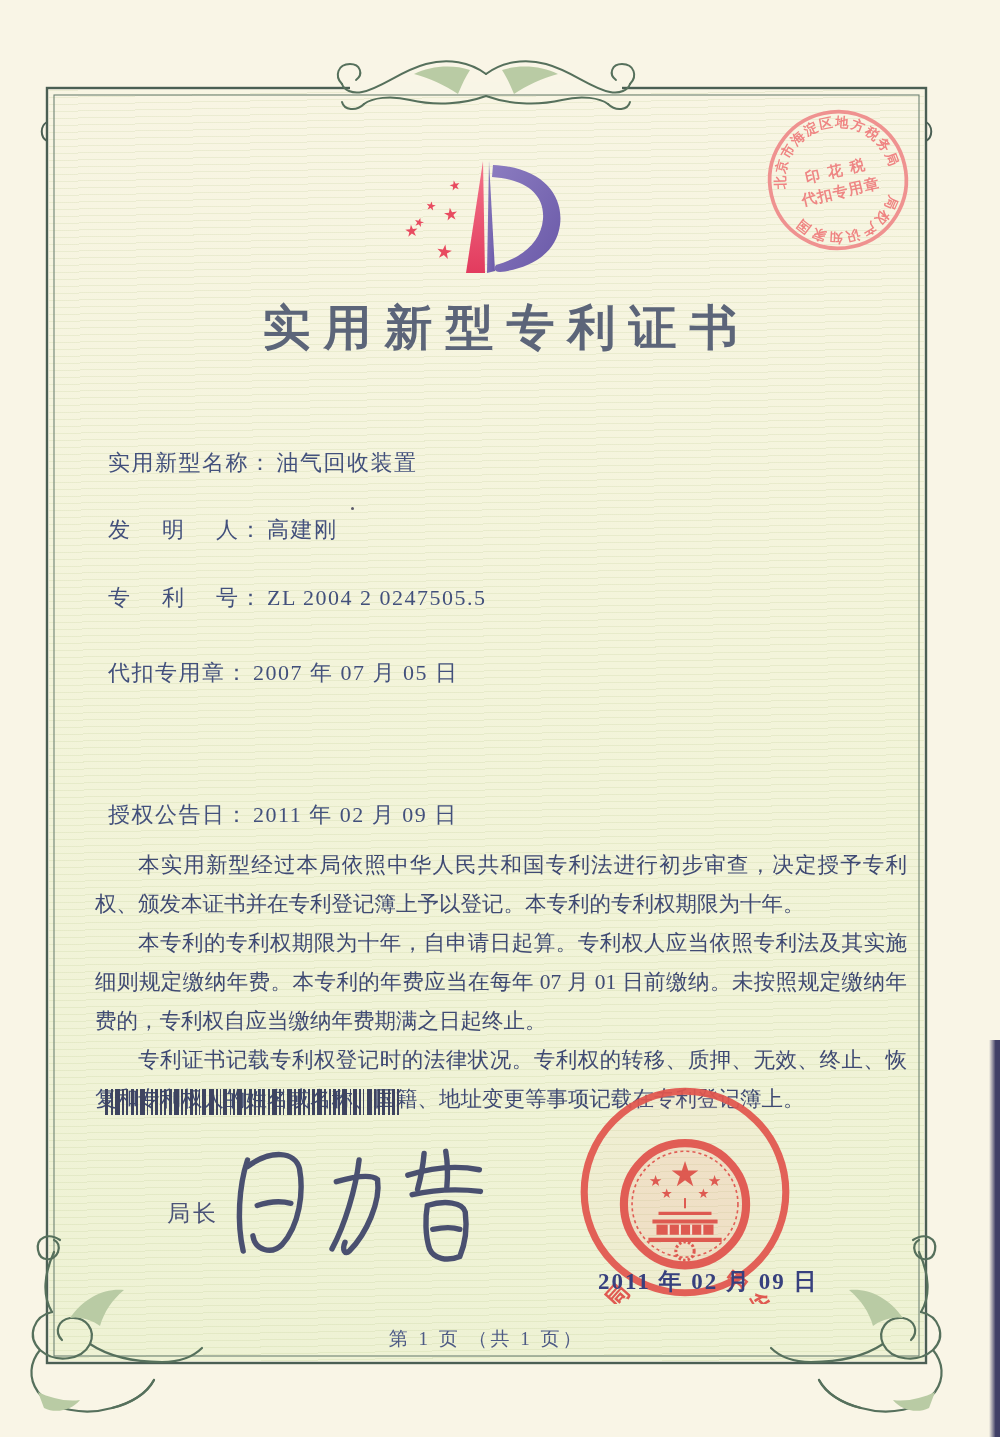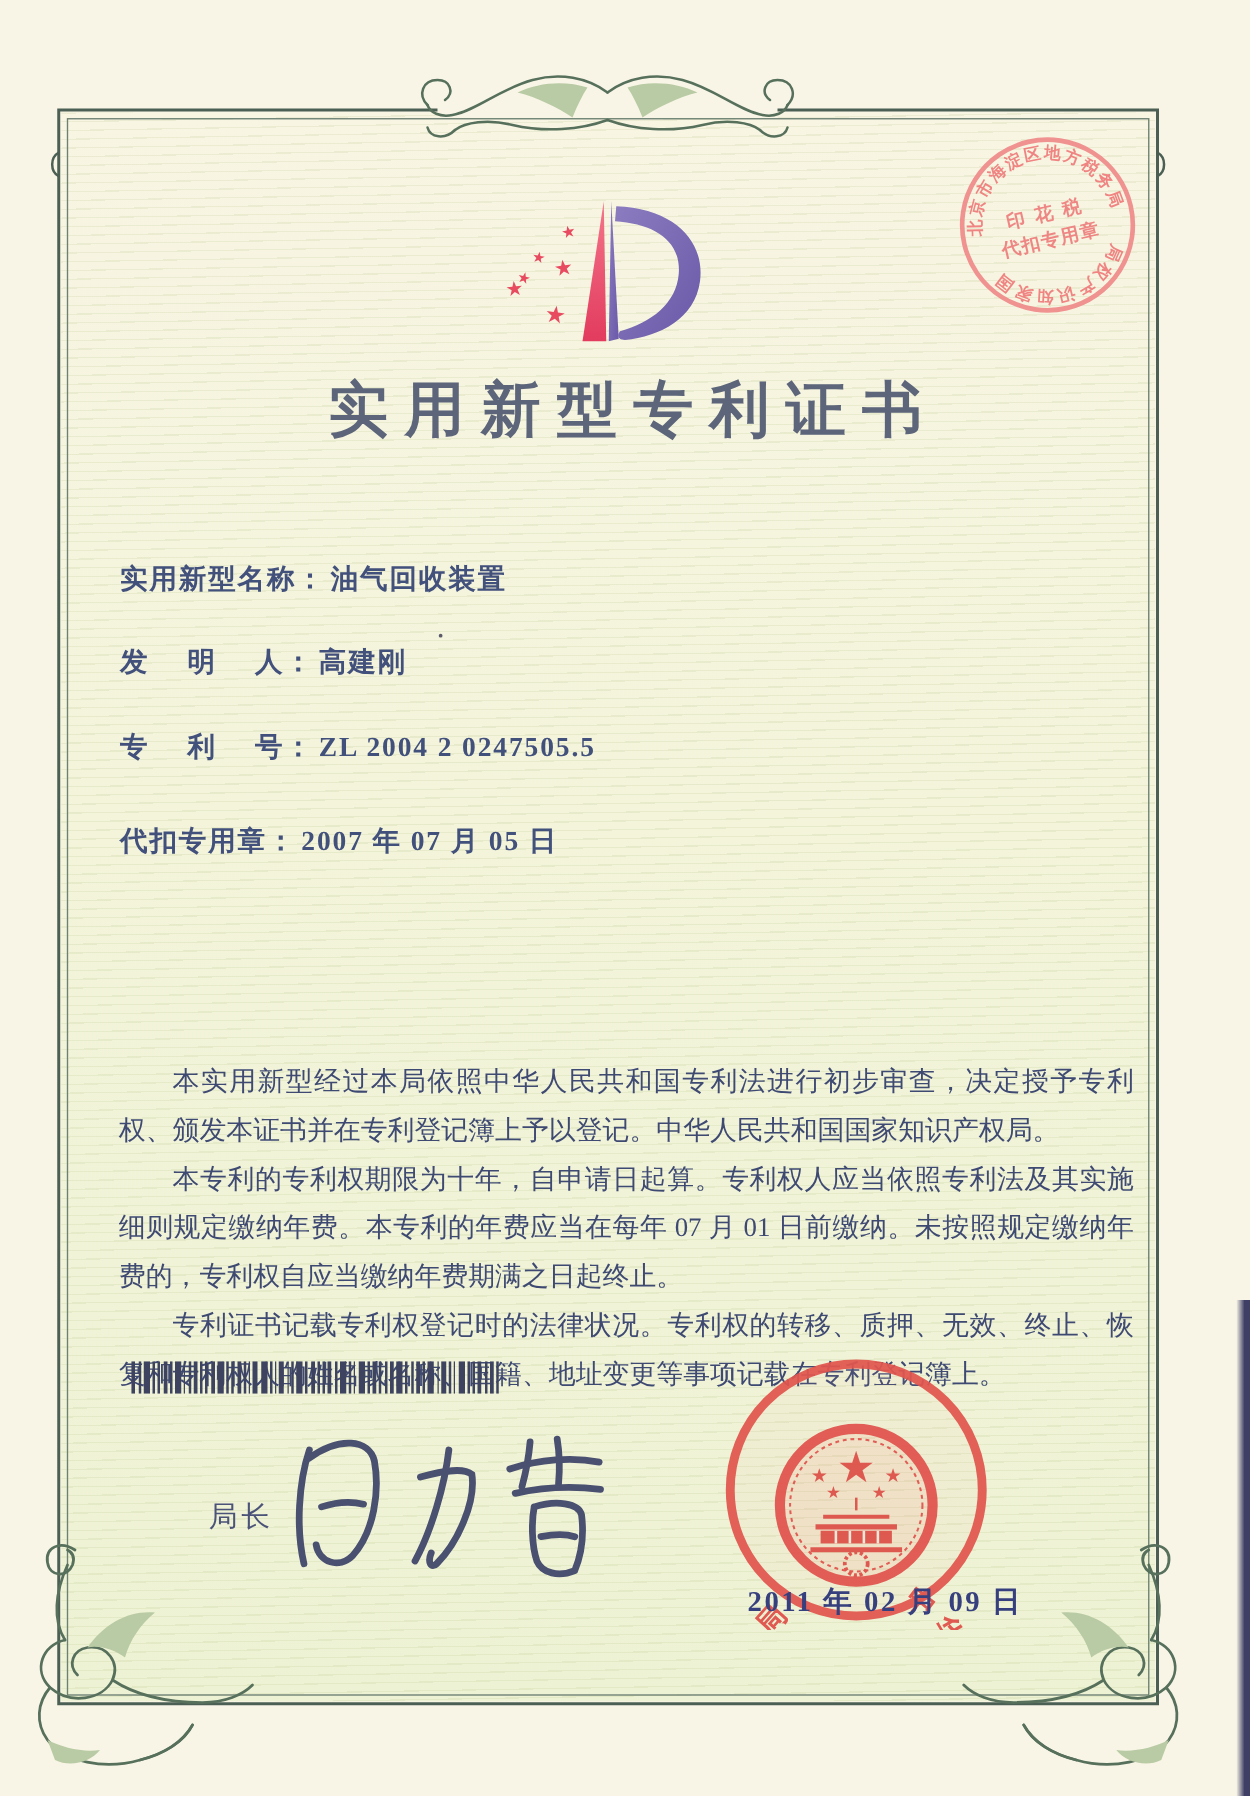--- a/index.html
+++ b/index.html
@@ -26,22 +26,22 @@
   .logo svg{width:180px;height:140px;}
   
   .tax-stamp{position:absolute;left:758px;top:100px;width:160px;height:160px;transform:rotate(-13deg);opacity:.92;}
   .tax-stamp svg{width:160px;height:160px;}
   .title{
     position:absolute;left:0;top:296px;width:1000px;margin:0;
     text-align:center;font-size:48px;font-weight:600;color:#5c6579;
     letter-spacing:13px;text-indent:13px;
   }
   .field-row{
-    position:absolute;left:96px;width:760px;height:30px;
-    font-size:22px;color:#42507c;letter-spacing:1.5px;white-space:nowrap;font-weight:bold;
+    position:absolute;left:108px;width:760px;height:30px;
+    font-size:22px;color:#42507c;letter-spacing:1.5px;white-space:nowrap;
   }
   .field-row .val{margin-left:4px;}
   .paragraphs{
     position:absolute;left:95px;top:846px;width:812px;
     font-size:21.5px;line-height:39px;color:#3f4a73;text-align:justify;
   }
   .paragraphs p{margin:0;text-indent:2em;}
   .barcode{
     position:absolute;left:105px;top:1089px;width:302px;height:26px;
     display:flex;align-items:stretch;overflow:hidden;
@@ -164,25 +164,28 @@
   </div>
   <div class="field-row" style="top:515px">
     <span>发　 明　 人：</span><span class="val">高建刚</span>
   </div>
   <div class="field-row" style="top:583px">
     <span>专　 利　 号：</span><span class="val">ZL 2004 2 0247505.5</span>
   </div>
   <div class="field-row" style="top:658px">
     <span>代扣专用章：</span><span class="val">2007 年 07 月 05 日</span>
   </div>
+  <div class="field-row" style="top:800px">
+    <span>授权公告日：</span><span class="val">2011 年 02 月 09 日</span>
+  </div>
 
   <div class="speck"></div>
 
   <div class="paragraphs">
-    <p>本实用新型经过本局依照中华人民共和国专利法进行初步审查，决定授予专利权、颁发本证书并在专利登记簿上予以登记。中华人民共和国国家知识产权局。</p>
+    <p>本实用新型经过本局依照中华人民共和国专利法进行初步审查，决定授予专利权、颁发本证书并在专利登记簿上予以登记。本专利的专利权期限为十年。</p>
     <p>本专利的专利权期限为十年，自申请日起算。专利权人应当依照专利法及其实施细则规定缴纳年费。本专利的年费应当在每年 07 月 01 日前缴纳。未按照规定缴纳年费的，专利权自应当缴纳年费期满之日起终止。</p>
     <p>专利证书记载专利权登记时的法律状况。专利权的转移、质押、无效、终止、恢复和专利权人的姓名或名称、国籍、地址变更等事项记载在专利登记簿上。</p>
   </div>
 
   <div class="barcode" id="barcode">
       <div class="bar" style="width: 3.4px; margin-right: 3px;"></div>
       <div class="bar" style="width: 1.7px; margin-right: 2px;"></div>
       <div class="bar" style="width: 5.1px; margin-right: 2px;"></div>
       <div class="bar" style="width: 1.7px; margin-right: 2px;"></div>
       <div class="bar" style="width: 1.7px; margin-right: 3px;"></div>
@@ -295,15 +298,16 @@
           </g>
           <path d="M74,157 L146,157" stroke-width="4" fill="none"></path>
           <circle cx="110" cy="168" r="9" fill="none" stroke-width="3" stroke-dasharray="2.5 2"></circle>
         </g>
       </g>
     </svg>
   </div>
 
   <div class="seal-date">2011 年 02 月 09 日</div>
 
+  <div class="footer">第 1 页 （共 1 页）</div>
 
   <div class="edge-strip"></div>
 </div>
 
 </body></html>

